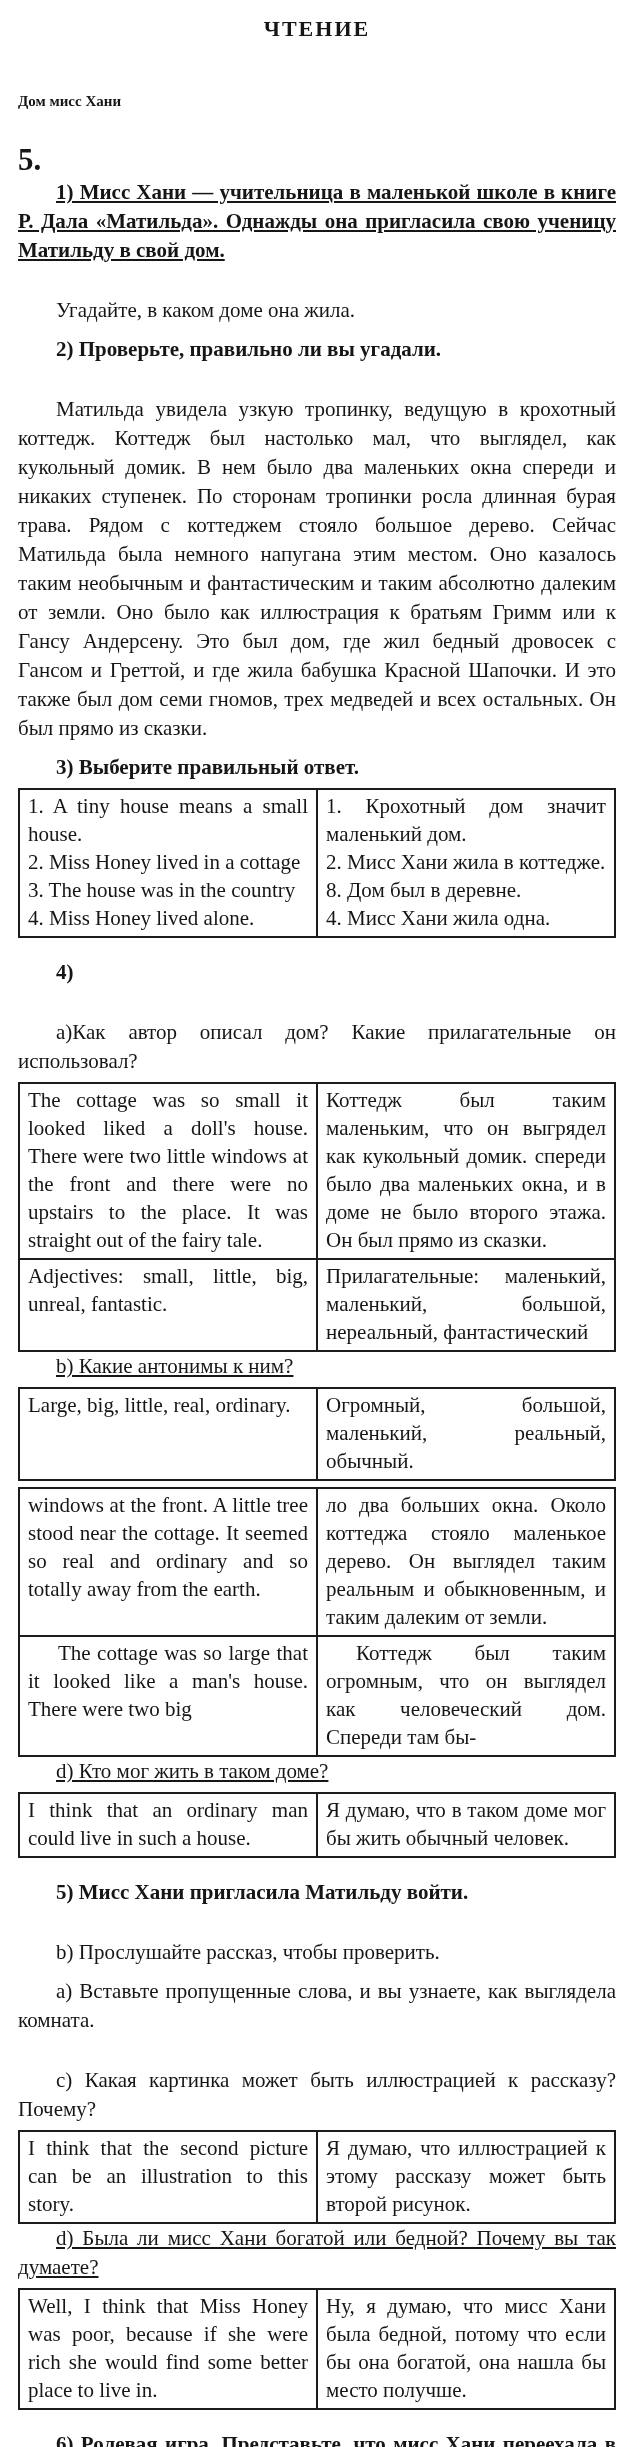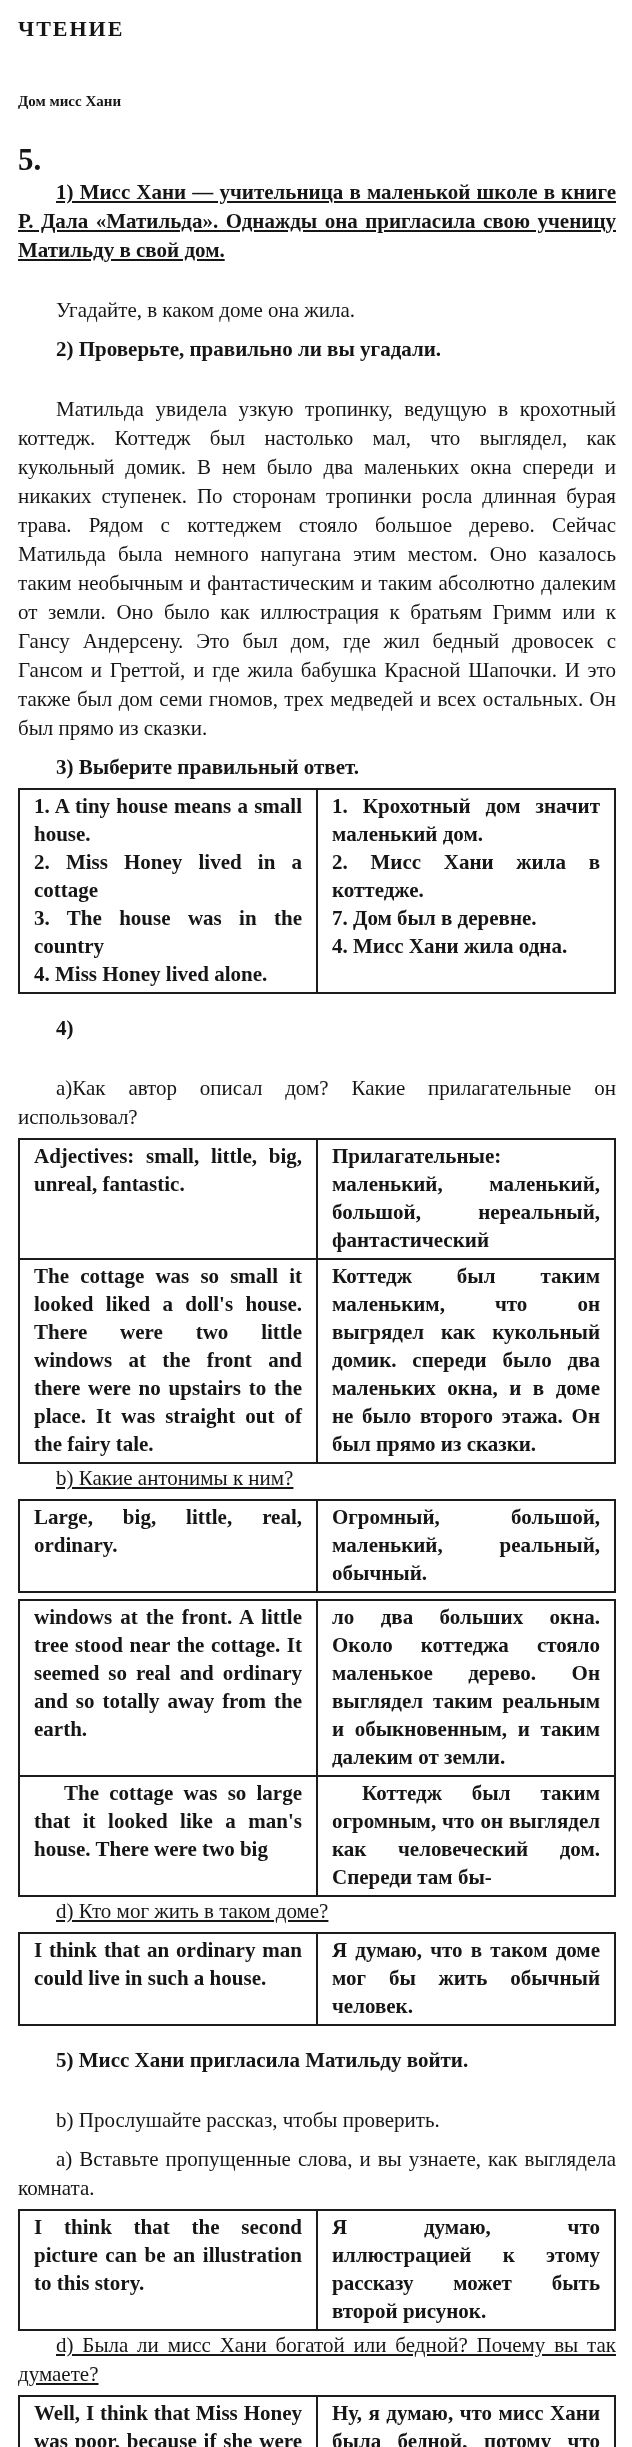--- a/index.html
+++ b/index.html
@@ -10,20 +10,21 @@
     background: #ffffff;
     color: #161616;
     font-family: "Liberation Serif", "DejaVu Serif", serif;
     font-size: 21px;
     line-height: 29px;
     box-sizing: border-box;
     padding: 12px 16px 28px 18px;
   }
   p { margin: 0; }
   .section-title {
+    text-align: center;
     font-weight: bold;
     font-size: 22px;
     letter-spacing: 2px;
     margin: 2px 0 0;
   }
   .topic-title {
     font-weight: bold;
     font-size: 15px;
     margin: 44px 0 0;
   }
@@ -42,24 +43,23 @@
   table.ex-table {
     width: 100%;
     border-collapse: collapse;
     table-layout: fixed;
     margin-top: 6px;
   }
   table.ex-table td {
     border: 2px solid #1c1c1c;
     width: 50%;
     vertical-align: top;
-    padding: 2px 14px 4px;
+    padding: 2px 8px 4px;
     text-align: justify;
     line-height: 28px;
-    font-weight: bold;
   }
   .cell-indent { text-indent: 30px; }
   .list-item { text-align: justify; }
 </style>
 </head>
 <body>
 
 <div class="page">
 
   <p class="section-title">ЧТЕНИЕ</p>
@@ -81,39 +81,39 @@
         <tr>
       <td>
         <div class="list-item">1. A tiny house means a small house.</div>
         <div class="list-item">2. Miss Honey lived in a cottage</div>
         <div class="list-item">3. The house was in the country</div>
         <div class="list-item">4. Miss Honey lived alone.</div>
       </td>
       <td>
         <div class="list-item">1. Крохотный дом значит маленький дом.</div>
         <div class="list-item">2. Мисс Хани жила в коттедже.</div>
-        <div class="list-item">7. Дом был в деревне.</div>
+        <div class="list-item">8. Дом был в деревне.</div>
         <div class="list-item">4. Мисс Хани жила одна.</div>
       </td>
     </tr>
   </tbody>
     </table>
 
   <p class="para indent bold mt-lg">4)</p>
   <p class="para indent">а)Как автор описал дом? Какие прилагательные он использовал?</p>
 
   <table class="ex-table">
     <tbody>
         <tr>
+      <td>The cottage was so small it looked liked a doll's house. There were two little windows at the front and there were no upstairs to the place. It was straight out of the fairy tale.</td>
+      <td>Коттедж был таким маленьким, что он выгрядел как кукольный домик. спереди было два маленьких окна, и в доме не было второго этажа. Он был прямо из сказки.</td>
+    </tr>
+    <tr>
       <td>Adjectives: small, little, big, unreal, fantastic.</td>
       <td>Прилагательные: маленький, маленький, большой, нереальный, фантастический</td>
-    </tr>
-    <tr>
-      <td>The cottage was so small it looked liked a doll's house. There were two little windows at the front and there were no upstairs to the place. It was straight out of the fairy tale.</td>
-      <td>Коттедж был таким маленьким, что он выгрядел как кукольный домик. спереди было два маленьких окна, и в доме не было второго этажа. Он был прямо из сказки.</td>
     </tr>
   </tbody>
     </table>
 
   <p class="para indent mt-md">b) Какие антонимы к ним?</p>
 
   <table class="ex-table">
     <tbody>
         <tr>
       <td>Large, big, little, real, ordinary.</td>
@@ -143,20 +143,21 @@
         <tr>
       <td>I think that an ordinary man could live in such a house.</td>
       <td>Я думаю, что в таком доме мог бы жить обычный человек.</td>
     </tr>
   </tbody>
     </table>
 
   <p class="para indent bold mt-lg">5) Мисс Хани пригласила Матильду войти.</p>
   <p class="para indent">b) Прослушайте рассказ, чтобы проверить.</p>
   <p class="para indent mt-sm">а) Вставьте пропущенные слова, и вы узнаете, как выглядела комната.</p>
+  <p class="para indent">c) Какая картинка может быть иллюстрацией к рассказу? Почему?</p>
 
   <table class="ex-table">
     <tbody>
         <tr>
       <td>I think that the second picture can be an illustration to this story.</td>
       <td>Я думаю, что иллюстрацией к этому рассказу может быть второй рисунок.</td>
     </tr>
   </tbody>
     </table>
 

